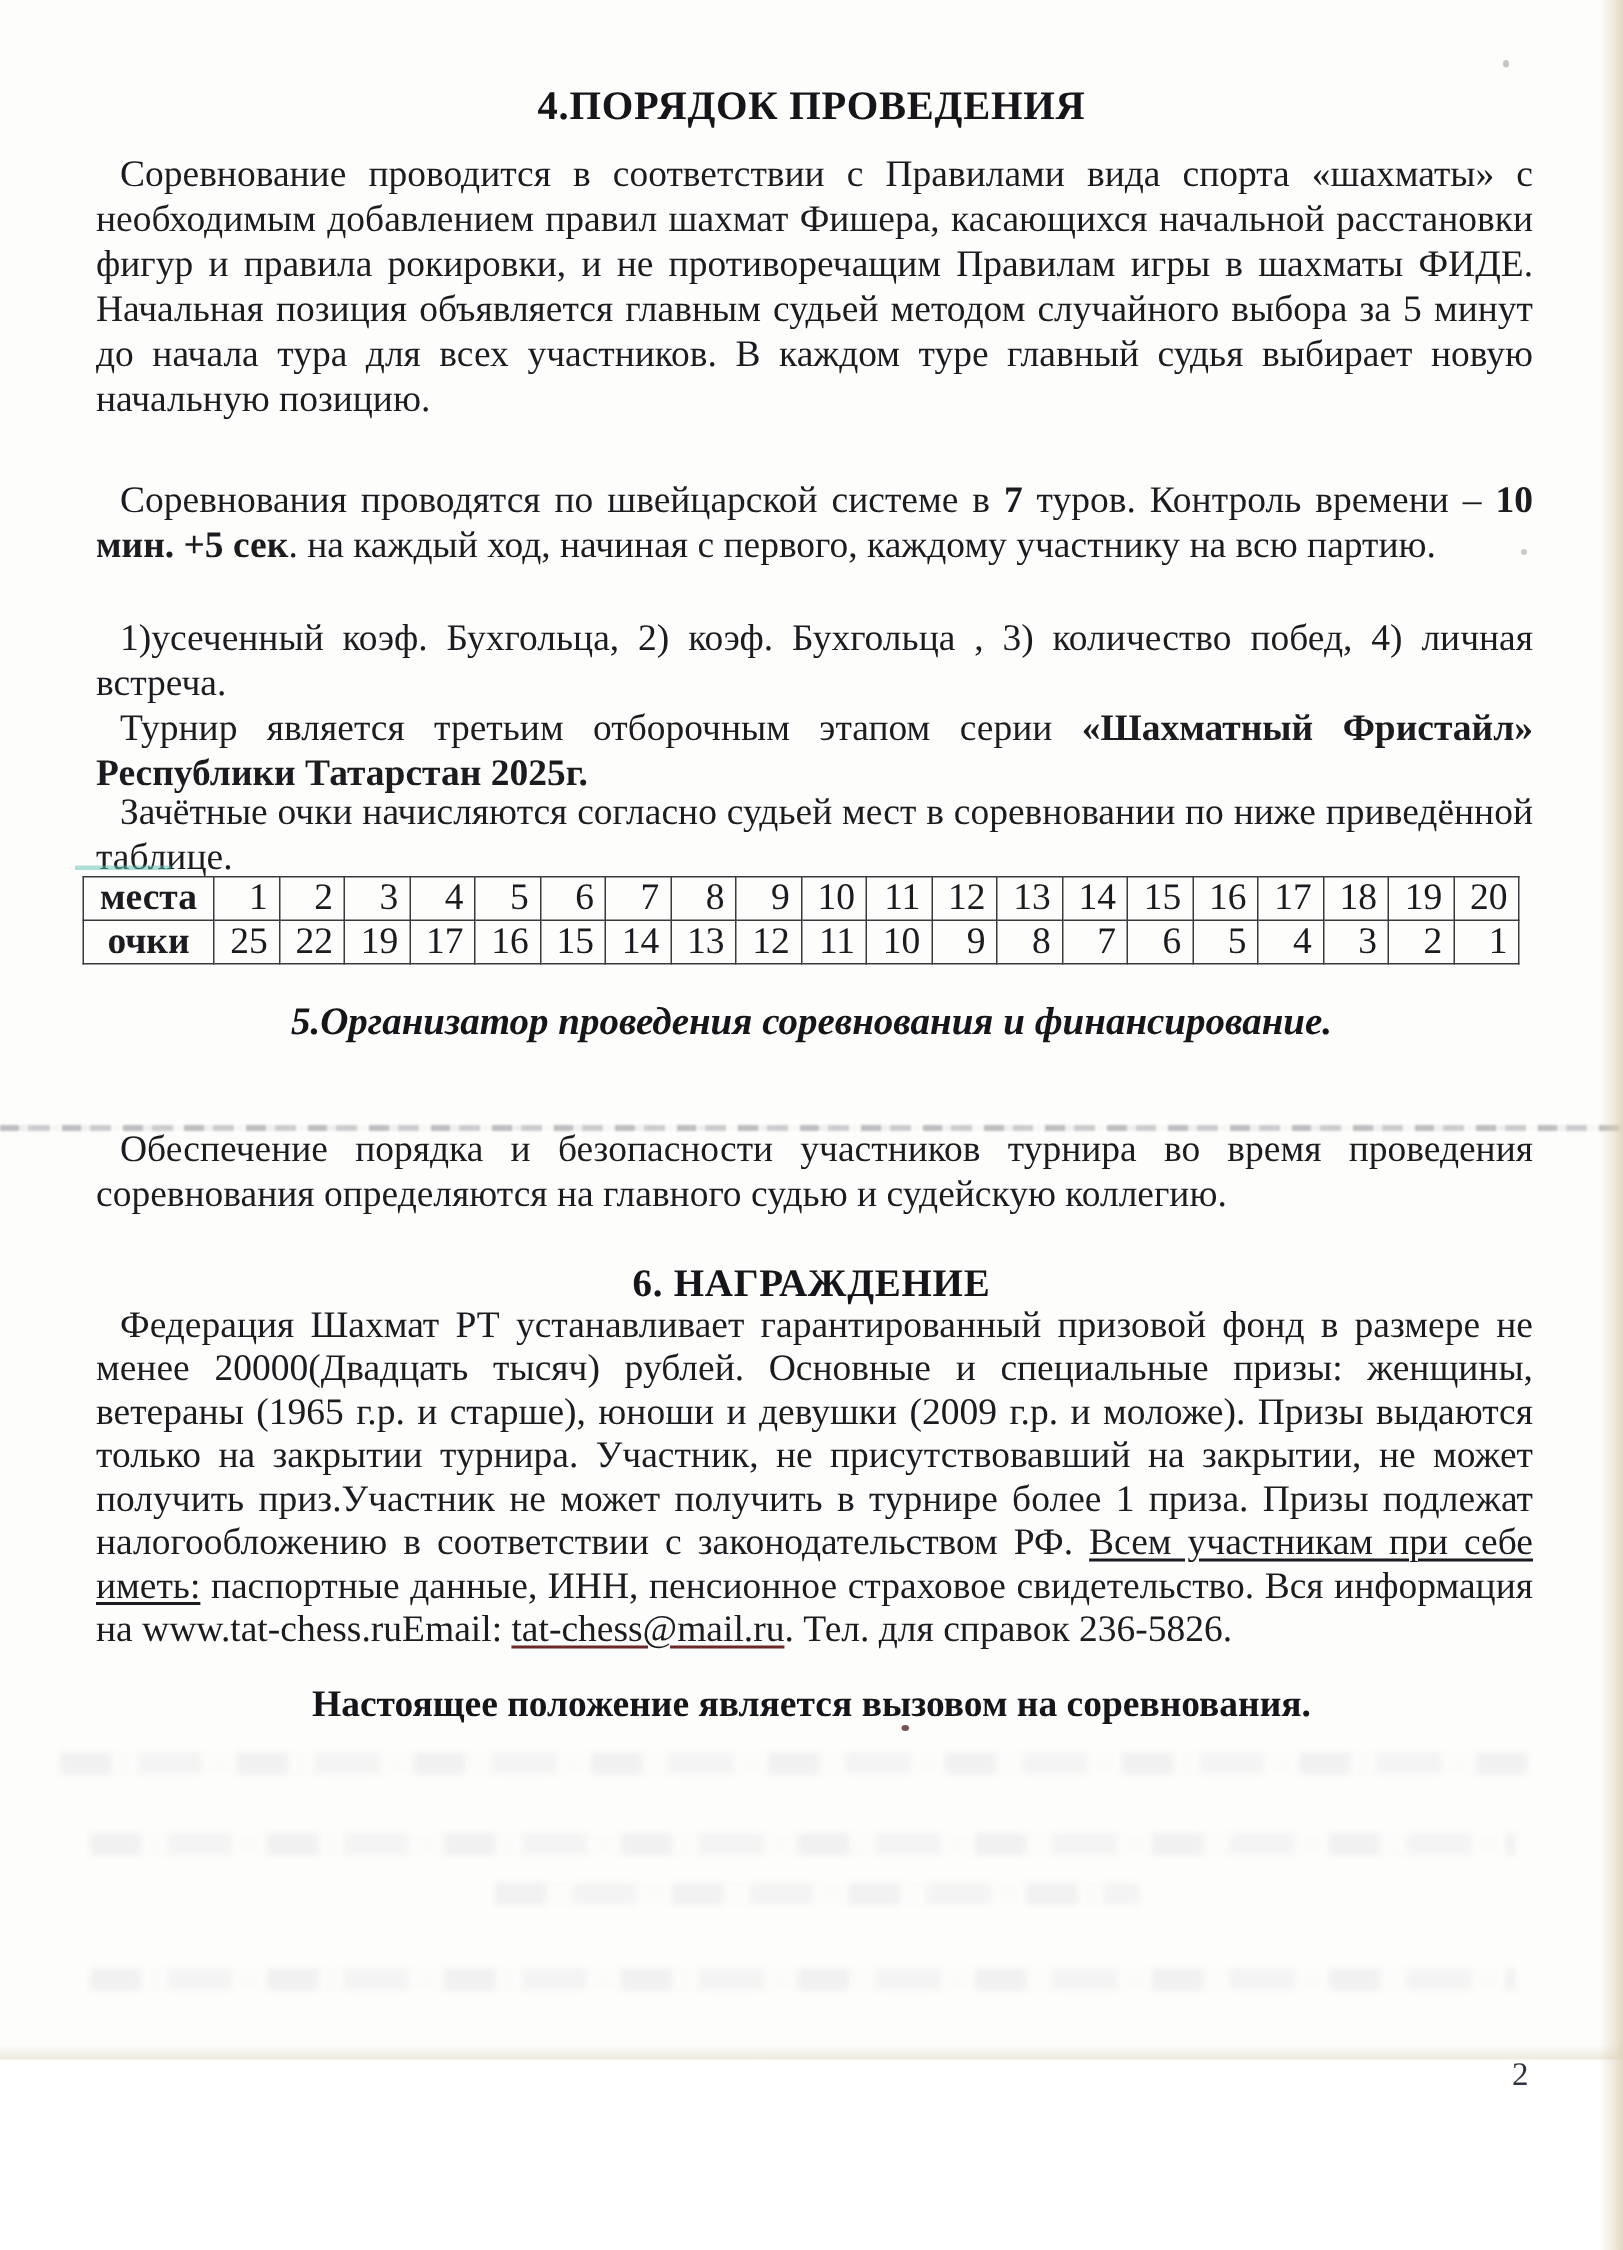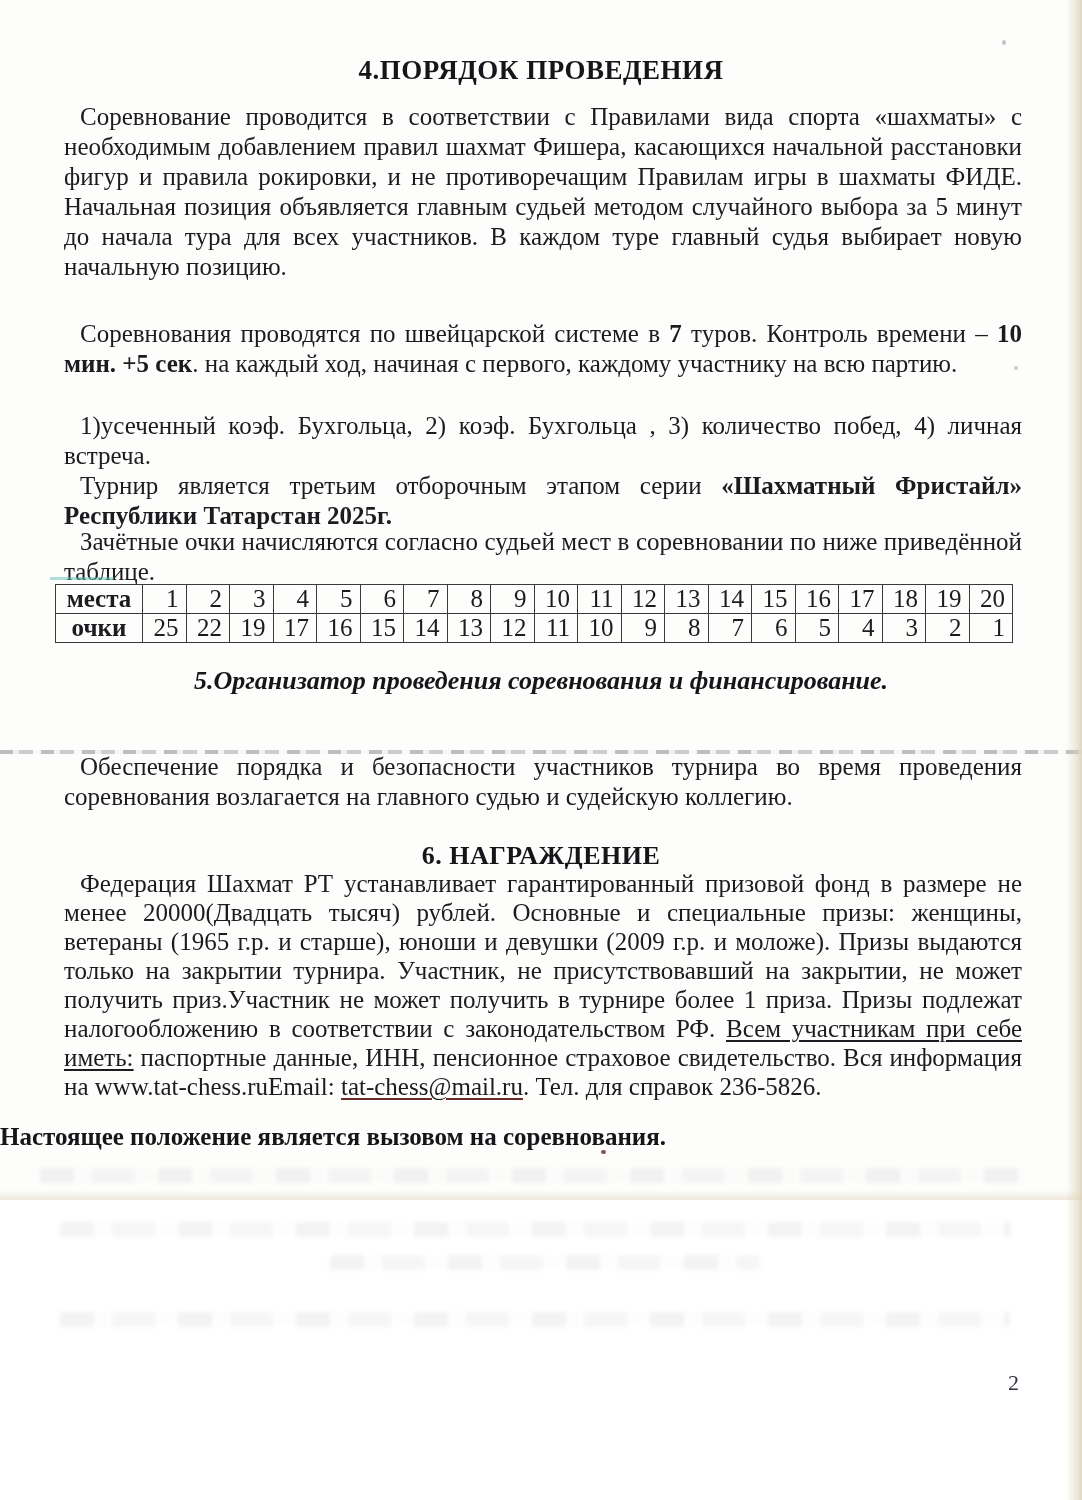--- a/index.html
+++ b/index.html
@@ -3,21 +3,21 @@
 <meta charset="utf-8">
 <style>
   html,body{margin:0;padding:0;}
   body{
     width:1082px;height:1500px;
     background:#ffffff;
     font-family:"Liberation Serif","DejaVu Serif",serif;
     overflow:hidden;
   }
   .sheet{
-    position:relative;width:1082px;height:1200px;
+    position:relative;width:1082px;height:1373px;
     background:#fdfdfc;
     color:#1b1b20;
   }
   
   .edge-right{
     position:absolute;top:0;right:0;width:16px;height:1500px;
     background:linear-gradient(to right, rgba(226,216,190,0) 0%, rgba(222,211,182,0.55) 70%, rgba(214,202,170,0.75) 100%);
     pointer-events:none;
   }
   .edge-bottom{
@@ -66,21 +66,21 @@
     text-align:center;font-weight:bold;font-size:26px;line-height:30px;
     color:#15151a;
   }
   .h5{top:666px;font-style:italic;}
   .h6{top:841px;letter-spacing:0.5px;}
   .p5a{top:692px;}
   .p5b{top:752px;}
   .p6{top:869px;line-height:29px;}
   .closing{
     position:absolute;top:1122px;left:0;width:1082px;
-    text-align:left;font-weight:bold;font-size:25px;line-height:30px;
+    text-align:center;font-weight:bold;font-size:25px;line-height:30px;
     color:#15151a;
   }
   .page-number{
     position:absolute;top:1370px;left:1008px;width:34px;
     font-size:22px;color:#2e3340;text-align:left;
   }
 
   
   .artifact-line{
     position:absolute;top:750px;left:0;width:1082px;height:4px;
@@ -175,21 +175,21 @@
           <td>5</td>
           <td>4</td>
           <td>3</td>
           <td>2</td>
           <td>1</td>
         </tr>
       </tbody>
   </table>
 
   <div class="section-heading h5">5.Организатор проведения соревнования и финансирование.</div>
-  <div class="para p5b">Обеспечение порядка и безопасности участников турнира во время проведения соревнования возлагается на главного судью и судейскую коллегию.</div>
+  <div class="para p5b">Обеспечение порядка и безопасности участников турнира во время проведения соревнования определяются на главного судью и судейскую коллегию.</div>
 
   <div class="section-heading h6">6.  НАГРАЖДЕНИЕ</div>
 
   <div class="para p6"><span>Федерация Шахмат РТ устанавливает гарантированный призовой фонд в размере не менее 20000(Двадцать тысяч) рублей. Основные и специальные призы: женщины, ветераны (1965 г.р. и старше), юноши и девушки (2009 г.р. и моложе). Призы выдаются только на закрытии турнира. Участник, не присутствовавший на закрытии, не может получить приз.Участник не может получить в турнире более 1 приза. Призы подлежат налогообложению в соответствии с законодательством РФ. </span><span class="u">Всем участникам при себе иметь:</span><span> паспортные данные, ИНН, пенсионное страховое  свидетельство. Вся информация на www.tat-chess.ruEmail: </span><span class="u u-red">tat-chess@mail.ru</span><span>. Тел. для справок 236-5826.</span></div>
 
   <div class="closing">Настоящее положение является вызовом на соревнования.</div>
 
   <div class="page-number">2</div>
 
   <div class="artifact-line"></div>

